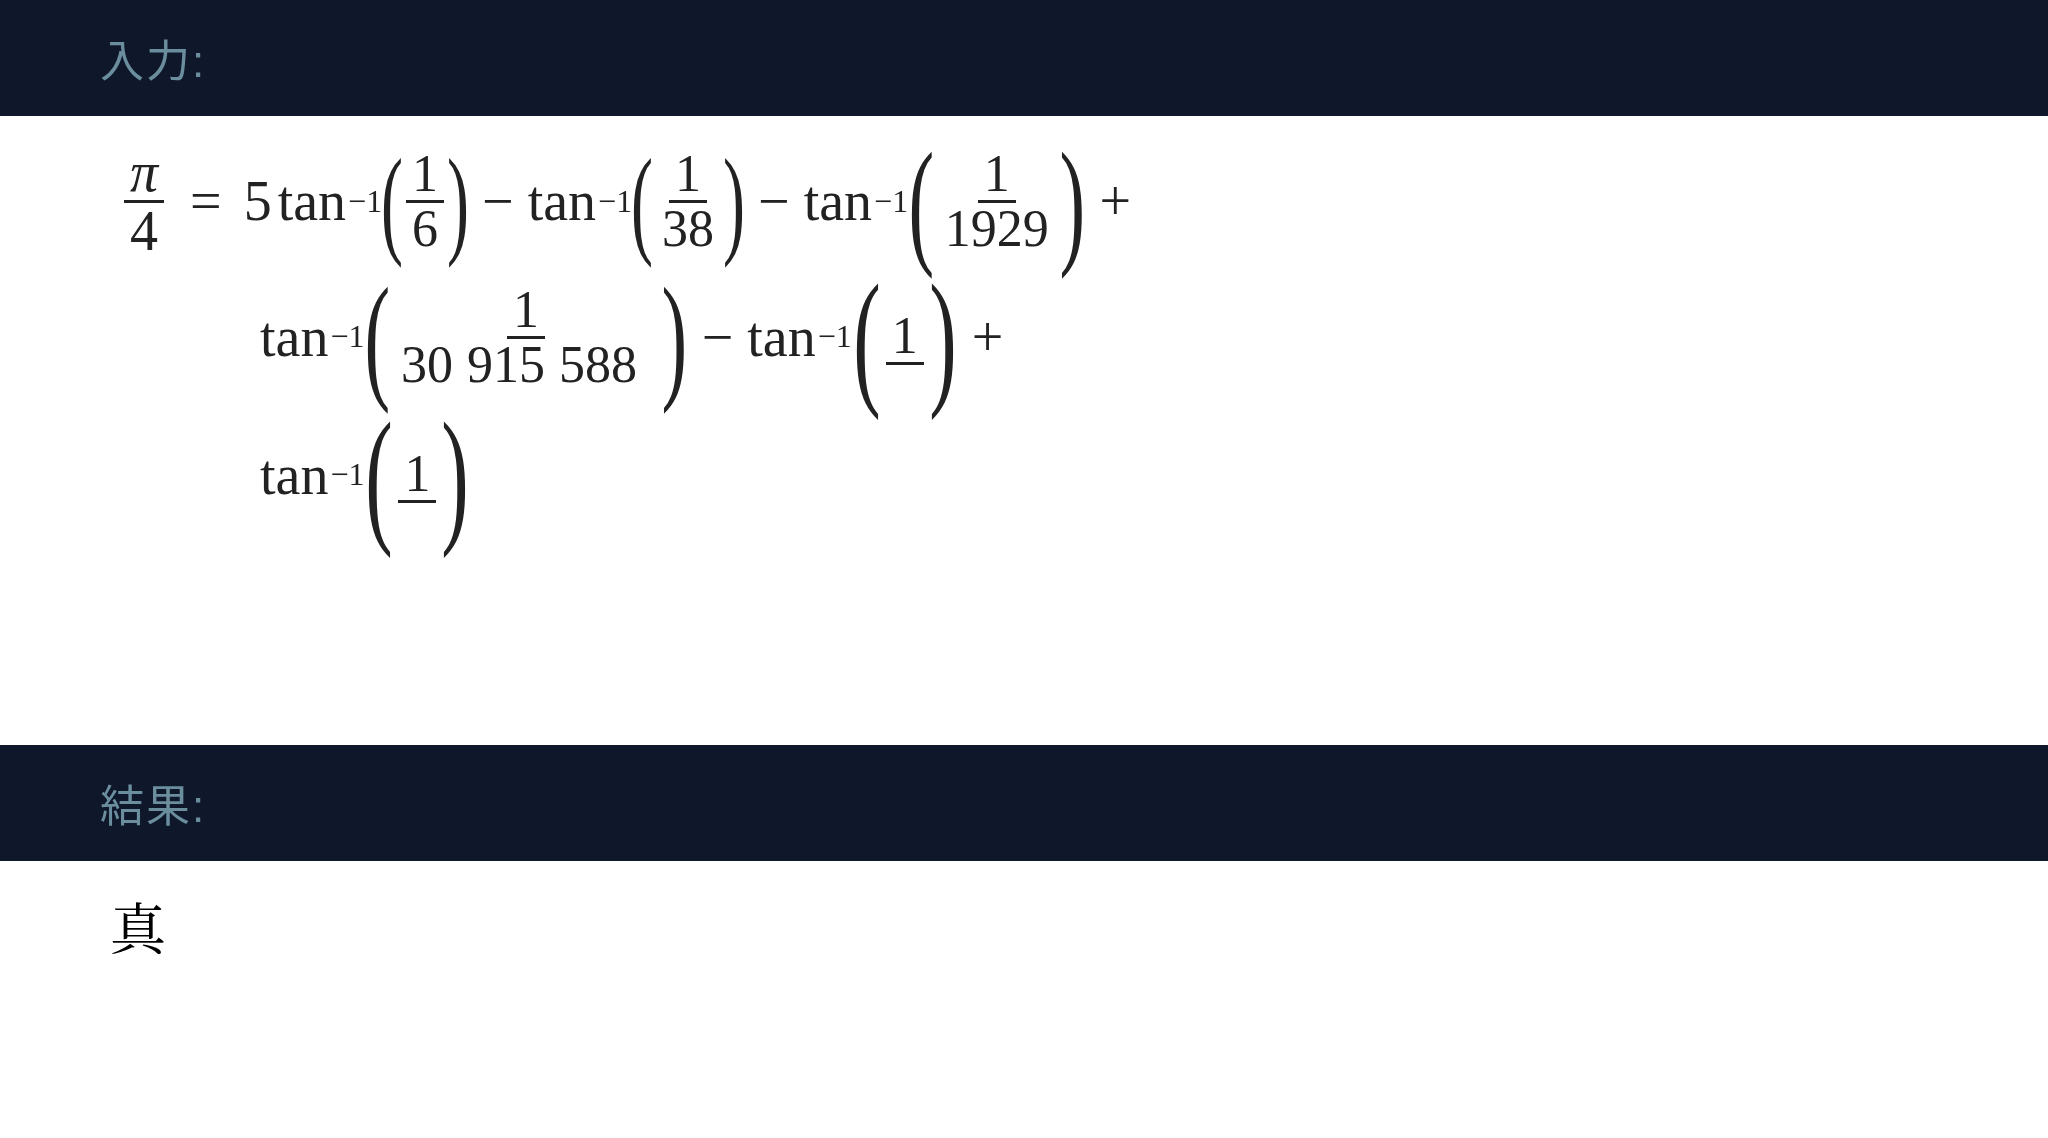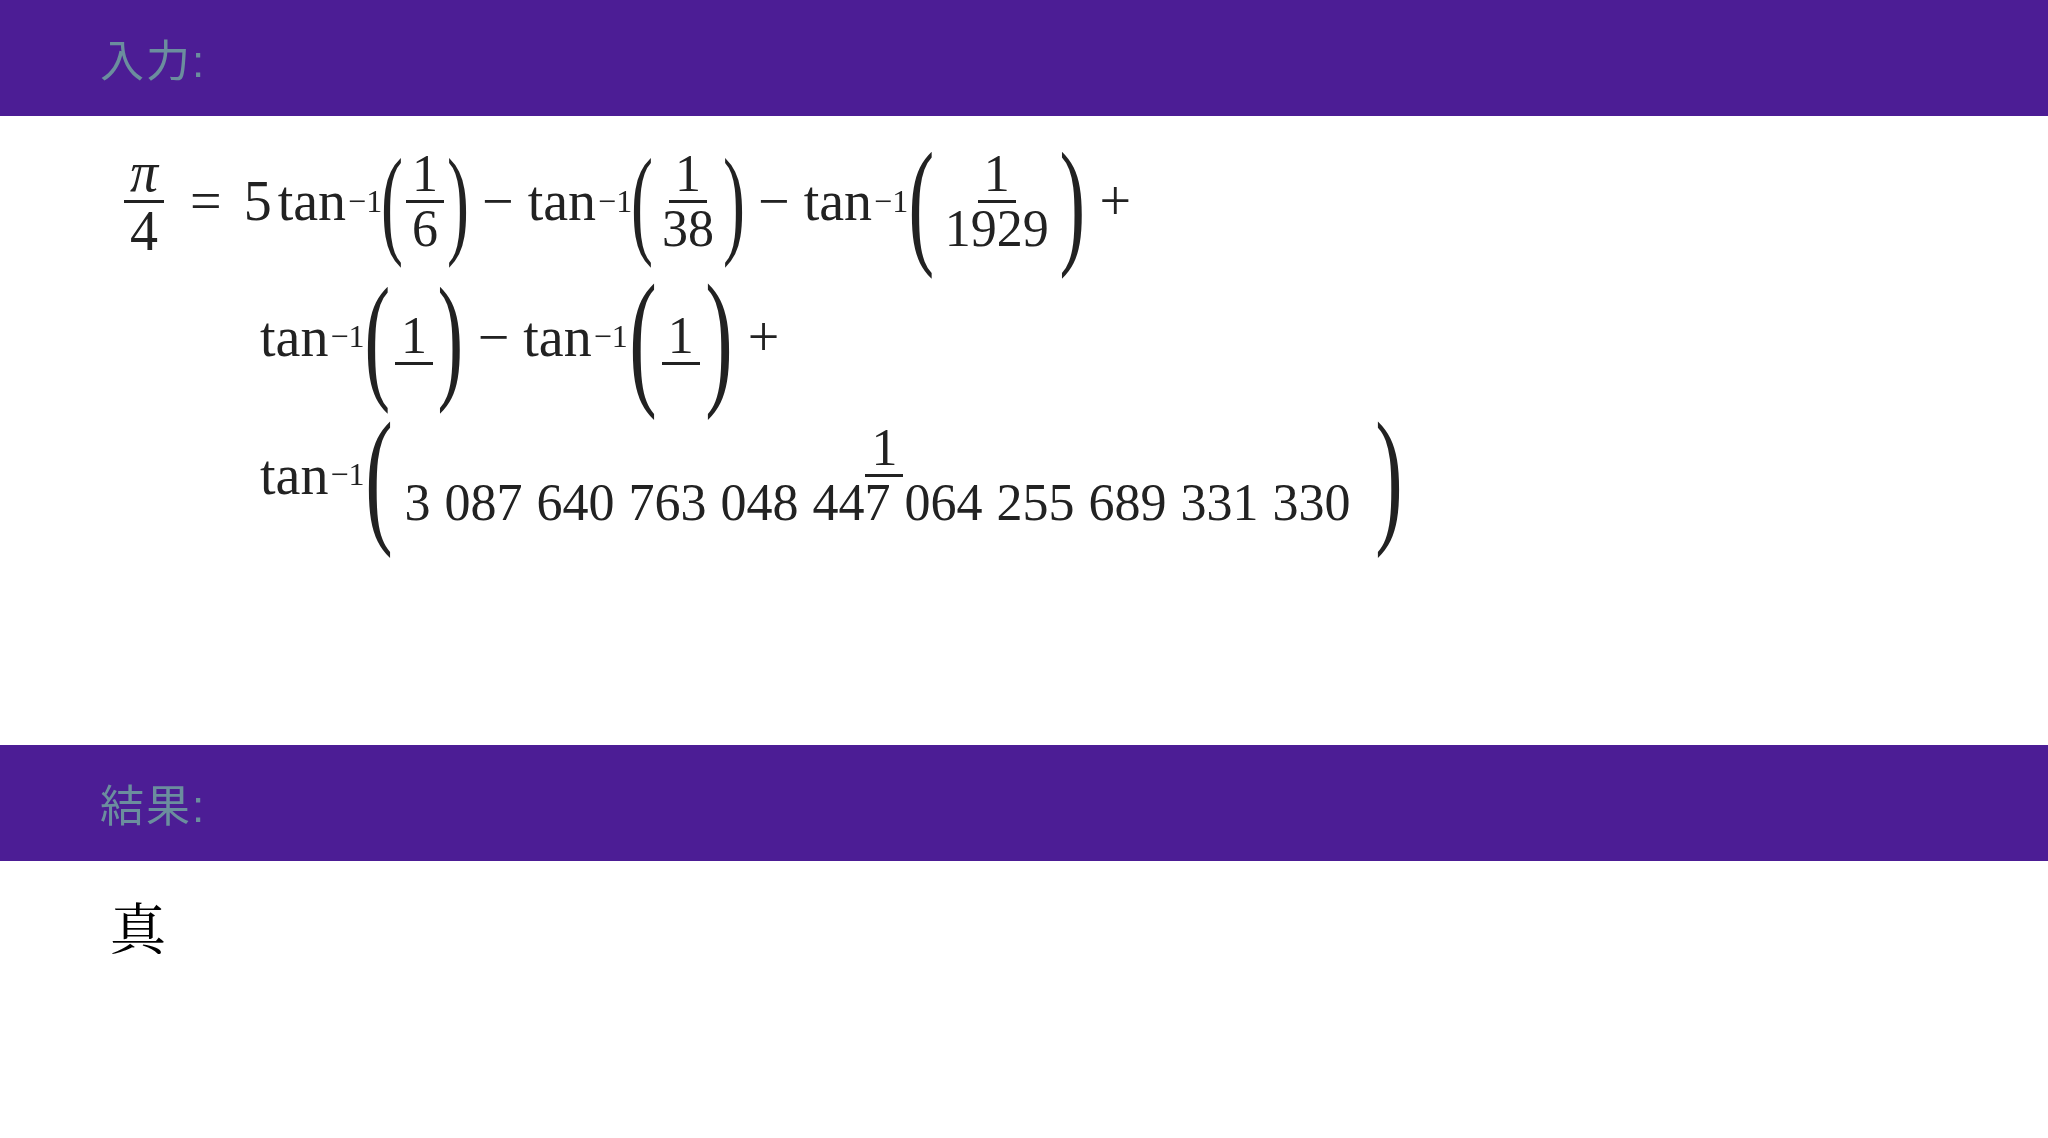--- a/index.html
+++ b/index.html
@@ -8,21 +8,21 @@
     width: 2048px;
     height: 1138px;
     background: #ffffff;
     font-family: "Times New Roman", "Georgia", serif;
     color: #222;
     overflow: hidden;
     -webkit-font-smoothing: antialiased;
   }
 
   .header-bar {
-    background: #4c1d95;
+    background: #0f172a;
     padding: 26px 0 26px 100px;
     box-sizing: border-box;
   }
   .header-label {
     font-family: "Helvetica Neue", Arial, "Noto Sans CJK JP", sans-serif;
     font-size: 44px;
     color: #6b8e9e;
     font-weight: 400;
     letter-spacing: 2px;
   }
@@ -163,20 +163,23 @@
     <span class="op">+</span>
   </div>
 
   <div class="row indent">
 
     <span class="tan">tan</span>
       <span class="sup">−1</span>
     <span class="paren paren-md">(</span>
     <span class="frac">
       <span class="num">1</span>
+      <span class="den big-num">
+        <span class="group">30</span><span class="group">915</span><span class="group">588</span>
+      </span>
     </span>
     <span class="paren paren-md">)</span>
     <span class="op">−</span>
 
     <span class="tan">tan</span>
       <span class="sup">−1</span>
     <span class="paren paren-lg">(</span>
     <span class="frac">
       <span class="num">1</span>
     </span>
@@ -184,23 +187,20 @@
     <span class="op">+</span>
   </div>
 
   <div class="row indent">
 
     <span class="tan">tan</span>
       <span class="sup">−1</span>
     <span class="paren paren-lg">(</span>
     <span class="frac">
       <span class="num">1</span>
-      <span class="den big-num">
-        <span class="group">3</span><span class="group">087</span><span class="group">640</span><span class="group">763</span><span class="group">048</span><span class="group">447</span><span class="group">064</span><span class="group">255</span><span class="group">689</span><span class="group">331</span><span class="group">330</span>
-      </span>
     </span>
     <span class="paren paren-lg">)</span>
   </div>
 </div>
 
 <div class="spacer"></div>
 
 <div class="header-bar">
   <span class="header-label">結果:</span>
 </div>

